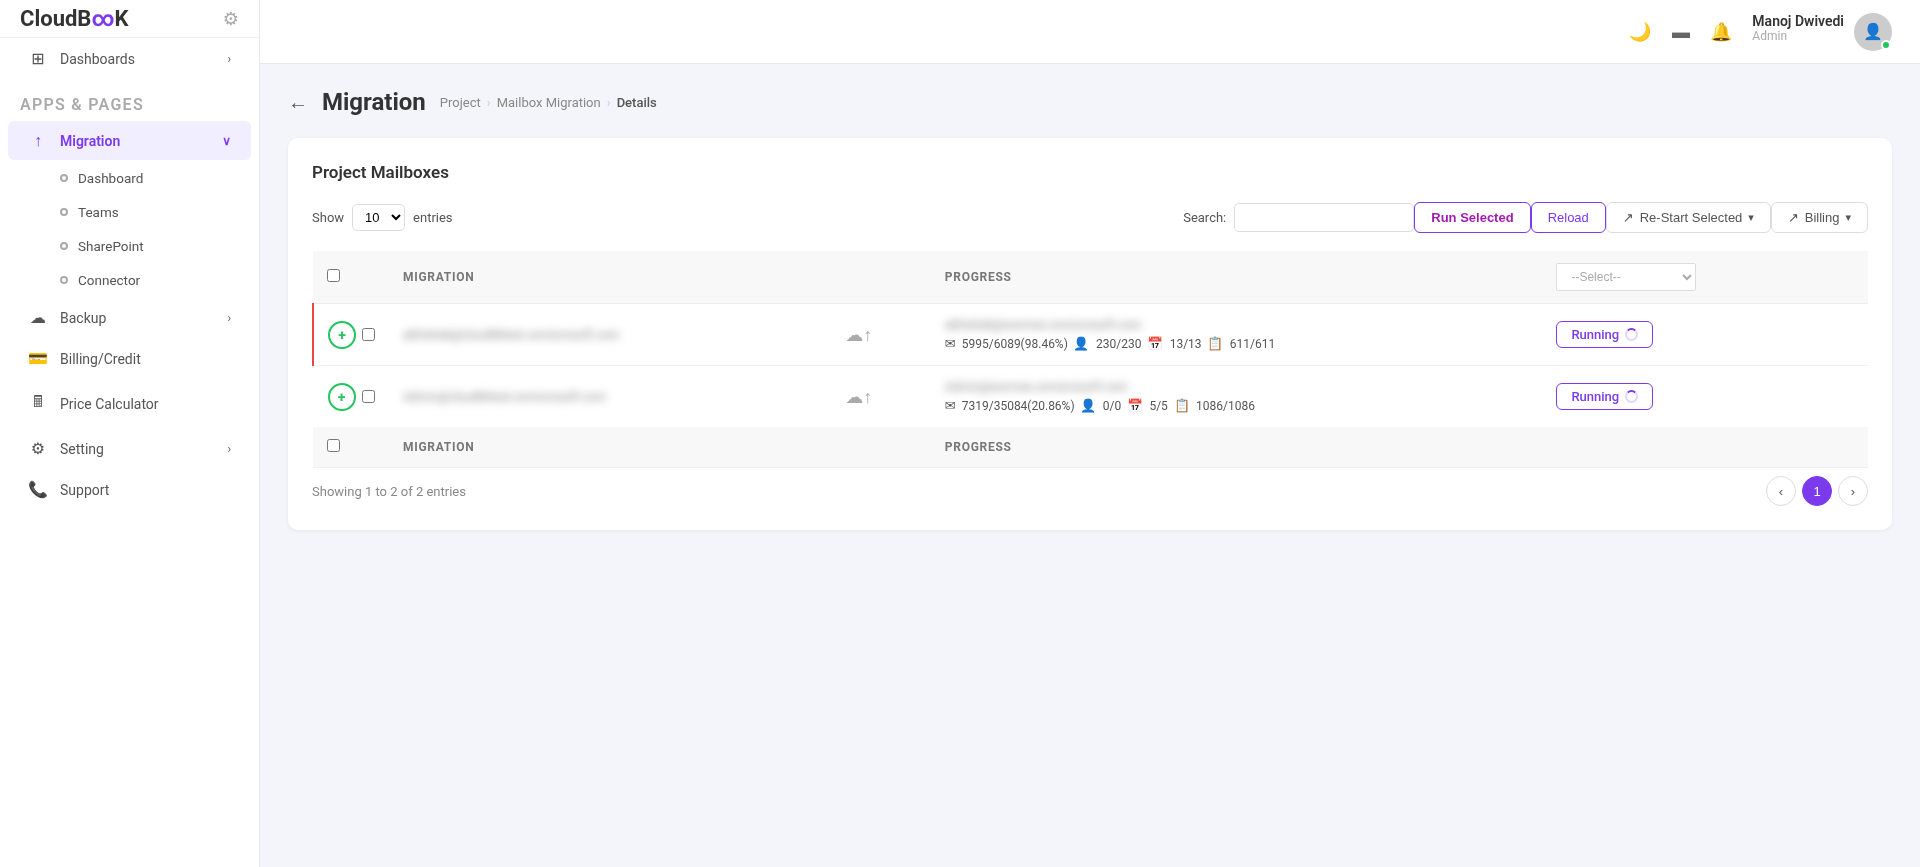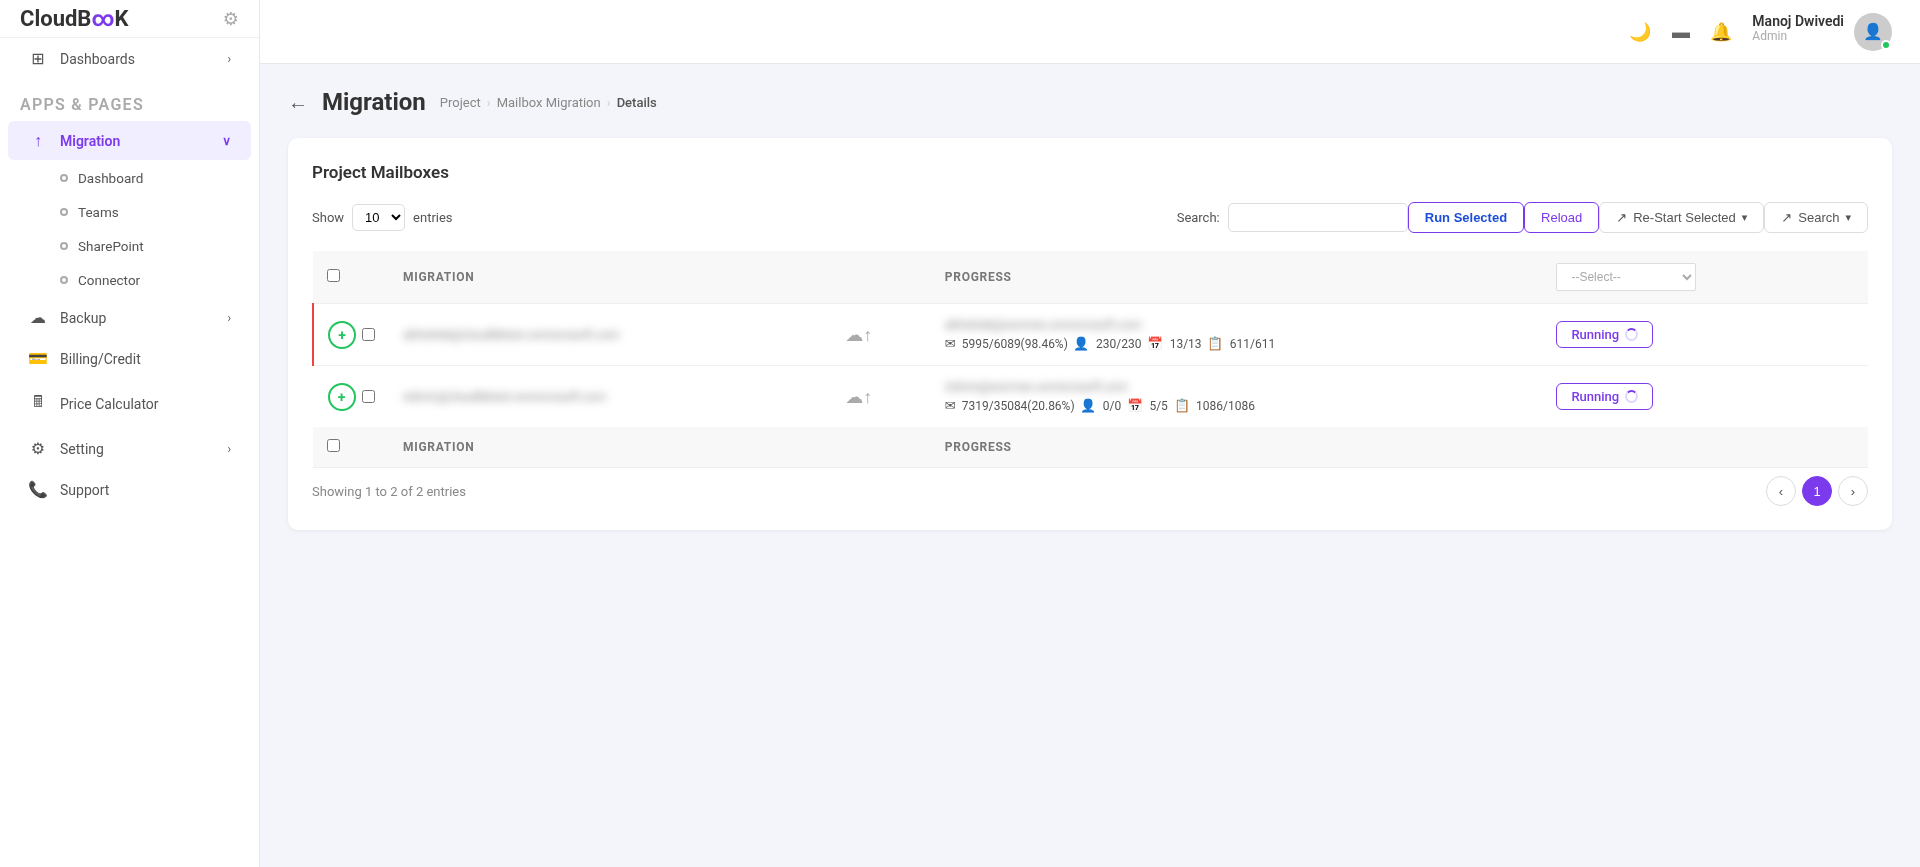--- a/index.html
+++ b/index.html
@@ -143,21 +143,21 @@
     .search-input {
       border: 1px solid #ddd;
       border-radius: 5px;
       padding: 6px 10px;
       font-size: 13px;
       width: 180px;
       outline: none;
     }
     .btn { border-radius: 6px; padding: 7px 16px; font-size: 13px; font-weight: 500; cursor: pointer; border: 1px solid transparent; display: inline-flex; align-items: center; gap: 6px; }
     .btn-outline-primary { border-color: #7c3aed; color: #7c3aed; background: transparent; }
-    .btn-primary { background: transparent; border-color: #7c3aed; color: #1d4ed8; font-weight: 600; }
+    .btn-primary { background: transparent; border-color: #7c3aed; color: #a21caf; font-weight: 600; }
     .btn-outline { border-color: #ddd; color: #555; background: transparent; }
     .dropdown-arrow { font-size: 11px; }
 
     
     .data-table { width: 100%; border-collapse: collapse; }
     .data-table th {
       background: #f8f8f8;
       padding: 12px 14px;
       text-align: left;
       font-size: 12px;
@@ -380,21 +380,21 @@
         <button class="btn btn-outline-primary">
           <span>Reload</span>
         </button>
         <button class="btn btn-outline">
           <span>↗</span>
           <span>Re-Start Selected</span>
           <span class="dropdown-arrow">▾</span>
         </button>
         <button class="btn btn-outline">
           <span>↗</span>
-          <span>Search</span>
+          <span>Billing</span>
           <span class="dropdown-arrow">▾</span>
         </button>
       </div>
 
       <table class="data-table">
         <thead>
           <tr>
             <th class="th-checkbox">
               <input type="checkbox" style="">
             </th>

